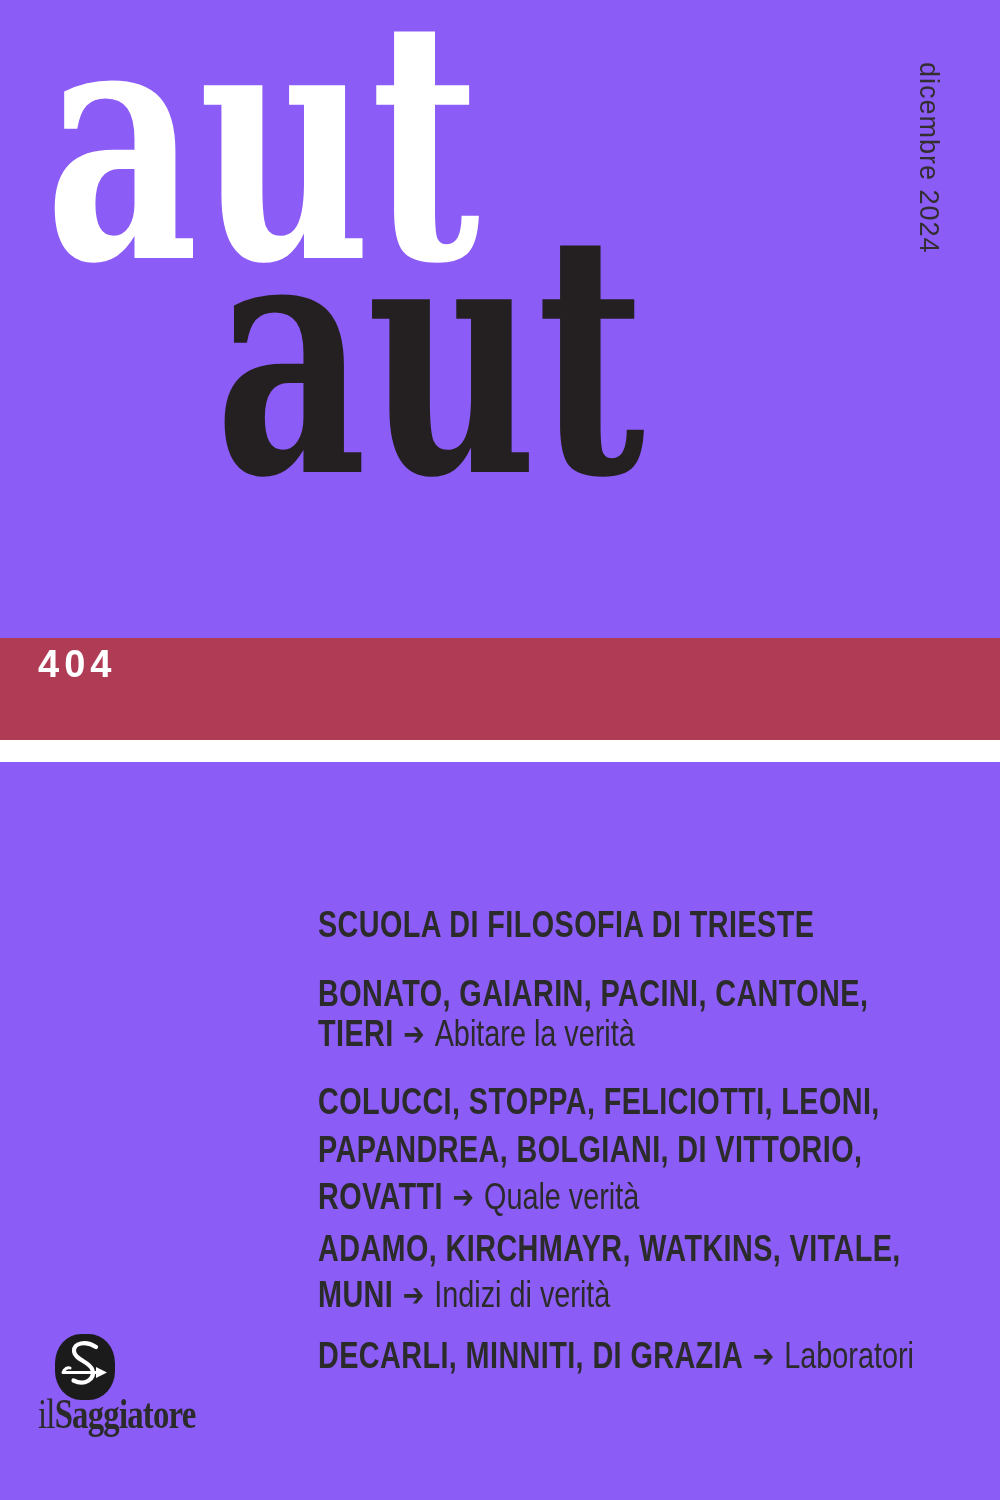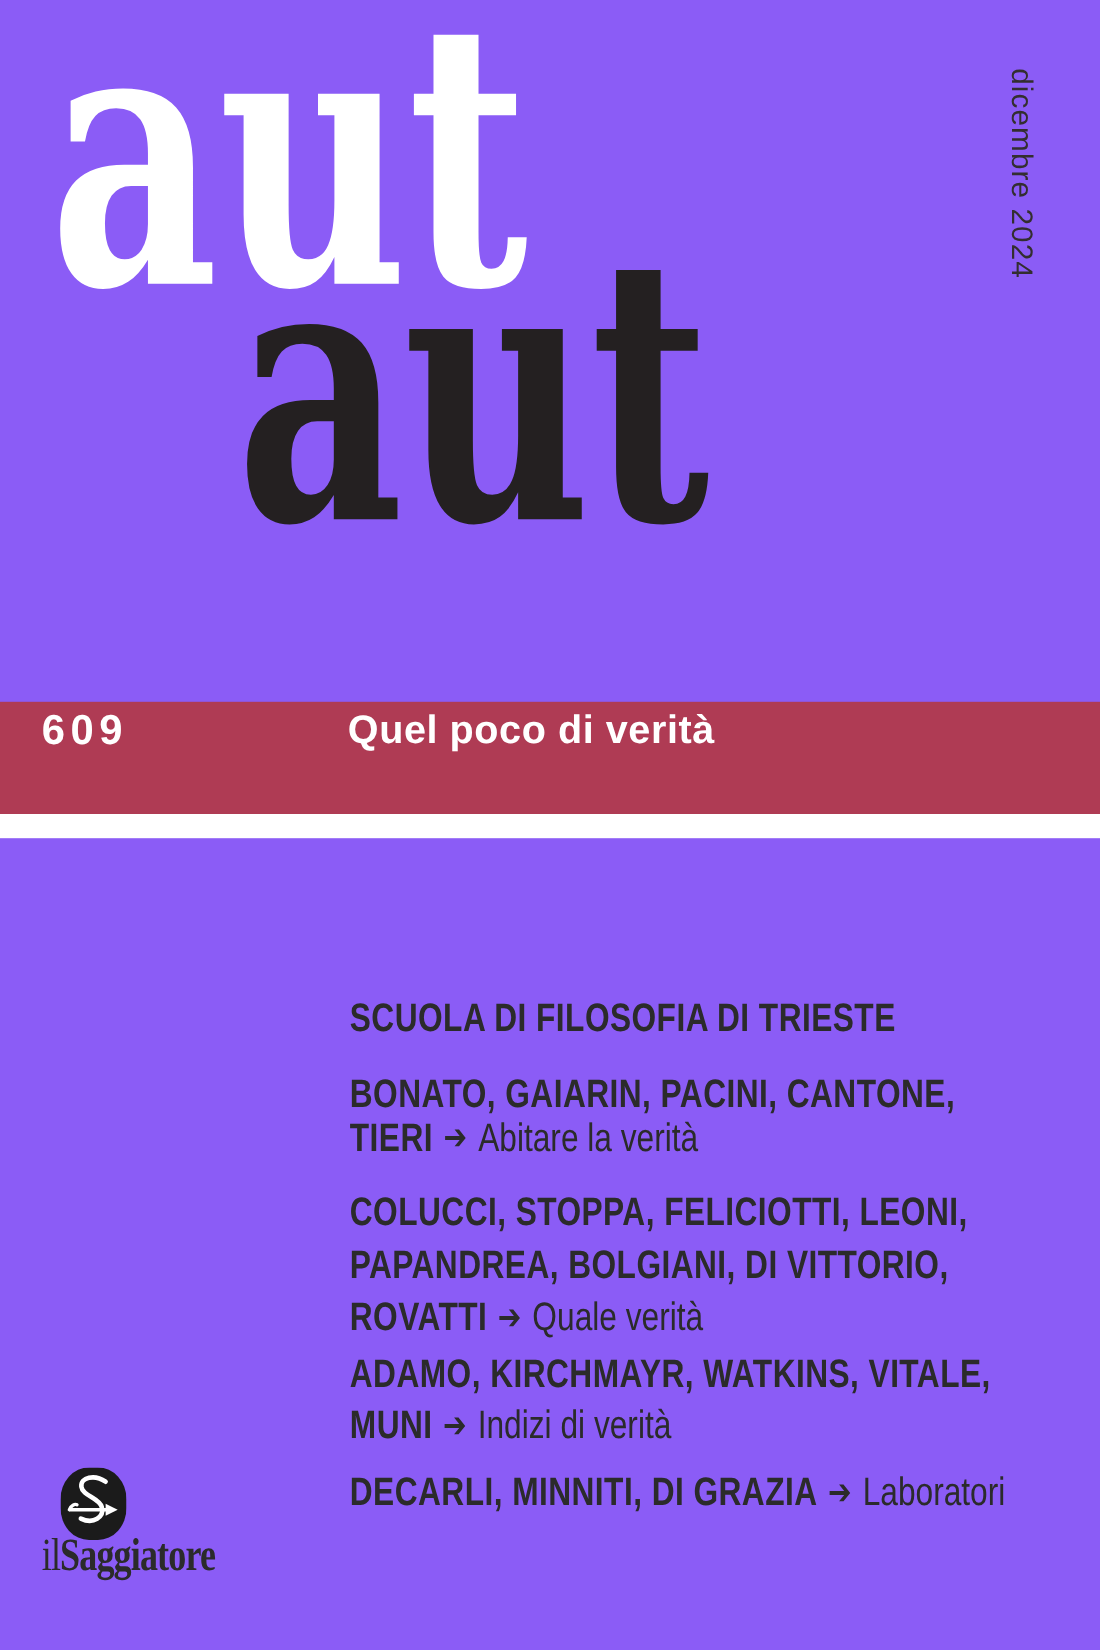--- a/index.html
+++ b/index.html
@@ -69,22 +69,21 @@
 
   <svg class="masthead" width="1000" height="560" viewBox="0 0 1000 560">
     <text class="word-top" x="45" y="258" font-size="333" textLength="435" lengthAdjust="spacingAndGlyphs">aut</text>
     <text class="word-bottom" x="215" y="472" font-size="333" textLength="430" lengthAdjust="spacingAndGlyphs">aut</text>
   </svg>
 
   <div class="date">dicembre 2024</div>
 
   <div class="band"></div>
   <div class="stripe"></div>
-  <div class="issue-number">609</div>
-  <div class="issue-title">Quel poco di verità</div>
+  <div class="issue-number">404</div>
 
   <div class="toc-line t1">
     <span class="bold">SCUOLA DI FILOSOFIA DI TRIESTE</span>
   </div>
   <div class="toc-line t2">
     <span class="bold">BONATO, GAIARIN, PACINI, CANTONE,</span>
   </div>
   <div class="toc-line t3">
     <span class="bold">TIERI</span><span class="arrow">➔</span><span class="normal">Abitare la verità</span>
   </div>

